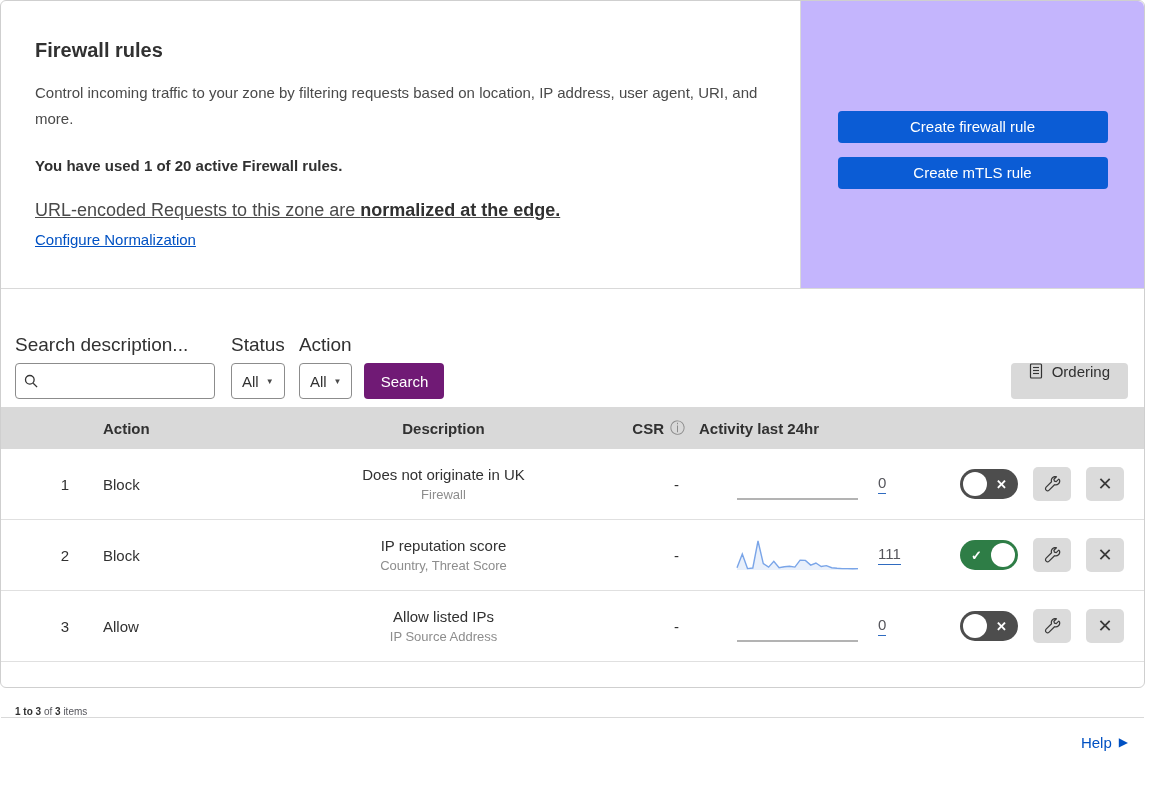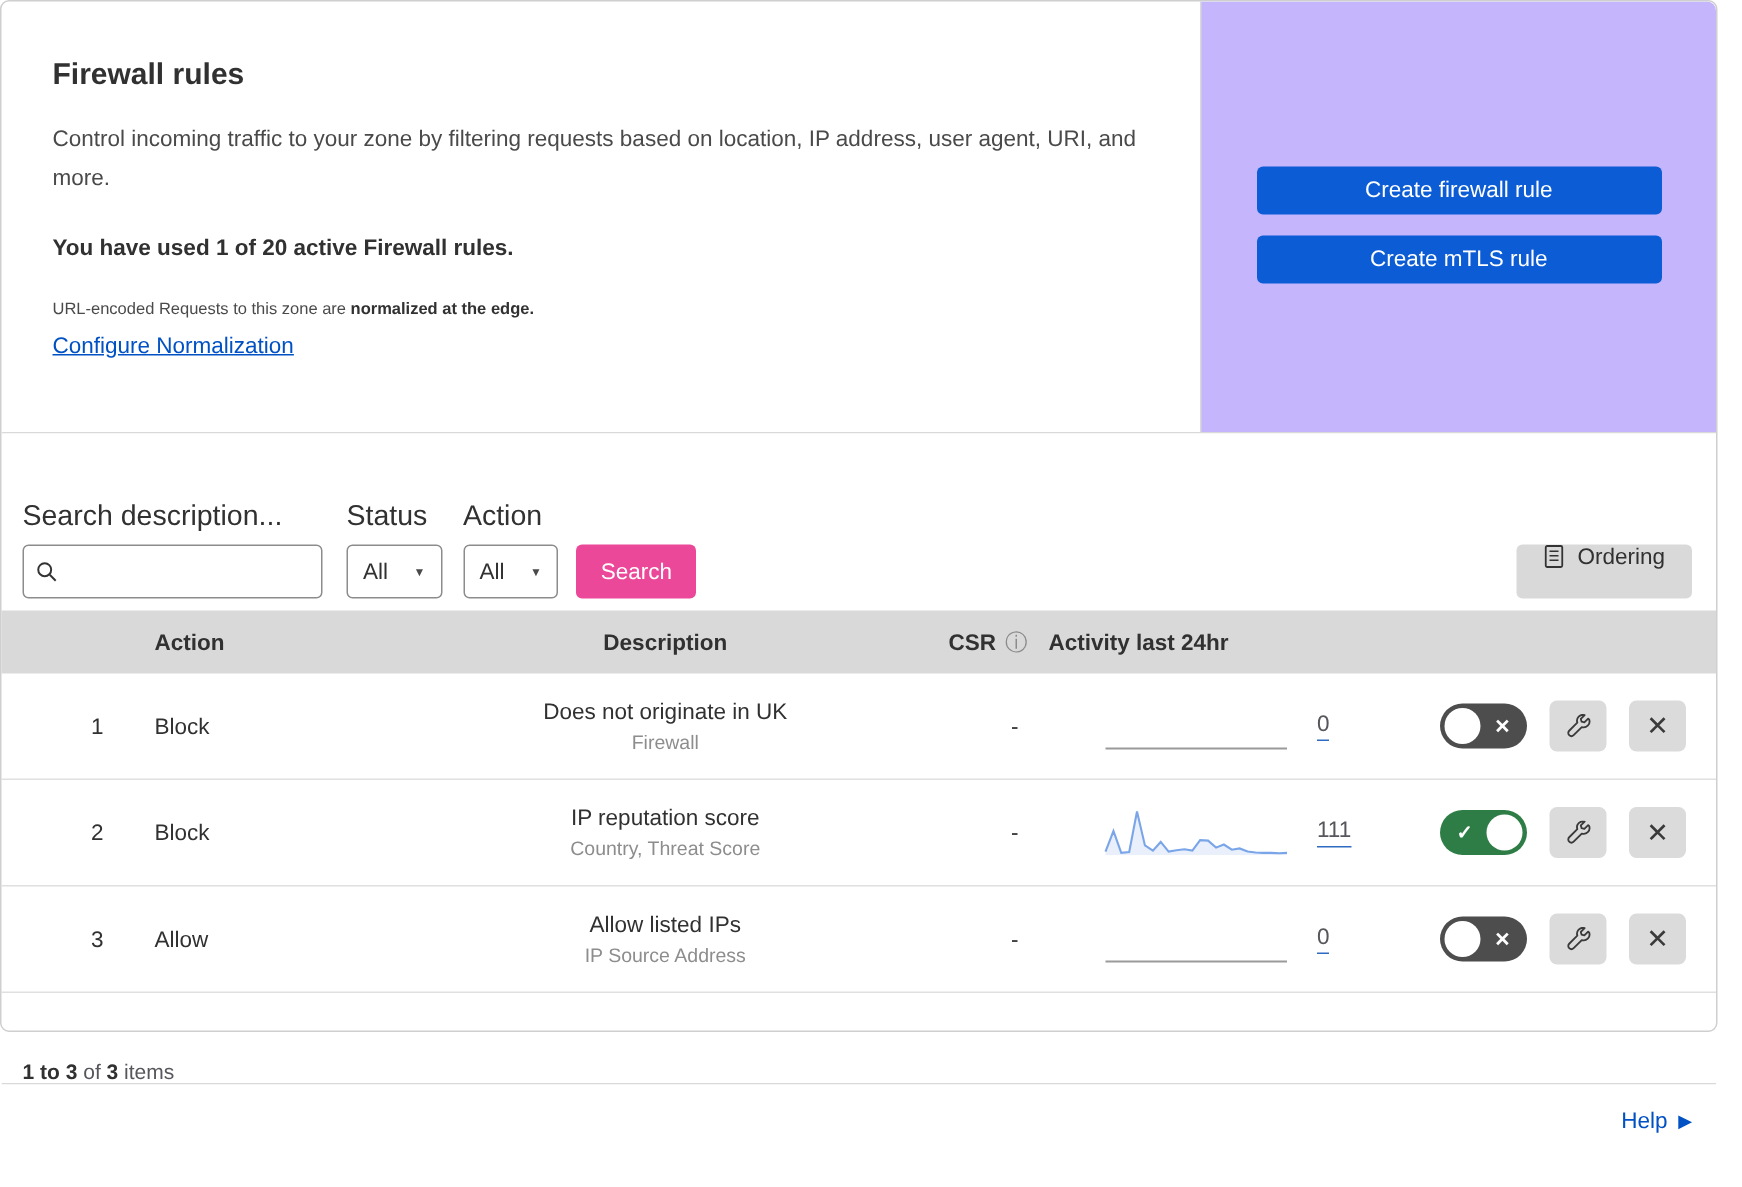--- a/index.html
+++ b/index.html
@@ -5,38 +5,38 @@
   html,body{margin:0;padding:0;background:#fff;width:1161px;height:791px;overflow:hidden;
     font-family:"Liberation Sans",sans-serif;color:#313131;}
   .card{margin:0;width:1145px;height:688px;box-sizing:border-box;border:1px solid #cfcfcf;
     border-radius:6px;display:flex;flex-direction:column;background:#fff;}
   
   .hero{display:flex;height:287px;border-bottom:1px solid #d9d9d9;border-radius:6px 6px 0 0;overflow:hidden;flex:none;}
   .hero-left{flex:1;padding:30px 40px 0 34px;}
   .hero-title{font-size:20px;font-weight:bold;margin:8px 0 18px;}
   .hero-desc{font-size:15px;color:#4a4a4a;line-height:1.75;max-width:740px;margin:0 0 24px;}
   .hero-usage{font-size:15px;font-weight:bold;color:#313131;margin:0 0 26px;}
-  .hero-norm{font-size:11px;color:#4a4a4a;margin:0 0 10px;}
+  .hero-norm{font-size:18px;color:#4a4a4a;margin:0 0 10px;text-decoration:underline;}
   .hero-norm b{color:#313131;}
   .hero-link{font-size:15px;color:#0051c3;text-decoration:underline;cursor:pointer;}
   .hero-right{width:344px;flex:none;background:#c4b5fd;border-left:1px solid #d9d9d9;
     display:flex;flex-direction:column;justify-content:center;align-items:center;gap:14px;padding-top:10px;box-sizing:border-box;}
   .btn-primary{width:270px;height:32px;background:#0b5cd5;color:#fff;font-size:15px;
     border:none;border-radius:4px;cursor:pointer;font-family:inherit;}
   
   .filters{display:flex;align-items:flex-end;padding:22px 16px 0 14px;height:110px;box-sizing:border-box;flex:none;}
   .fgroup{display:flex;flex-direction:column;}
   .flabel{font-size:19px;color:#313131;margin-bottom:7px;}
   .search-box{width:200px;height:36px;box-sizing:border-box;border:1px solid #8c8c8c;border-radius:4px;
     display:flex;align-items:center;padding:0 8px;background:#fff;}
   .search-box input{border:none;outline:none;flex:1;font-size:14px;font-family:inherit;margin-left:6px;min-width:0;}
   .select-box{height:36px;box-sizing:border-box;border:1px solid #8c8c8c;border-radius:4px;background:#fff;
-    display:flex;align-items:center;padding:0 10px;font-size:15px;cursor:pointer;gap:17px;}
+    display:flex;align-items:center;padding:0 10px;font-size:15px;cursor:pointer;gap:7px;}
   .caret{font-size:8px;color:#4a4a4a;}
-  .btn-search{height:36px;width:80px;background:#ec4899;color:#fff;font-size:15px;border:none;border-radius:4px;
+  .btn-search{height:36px;width:80px;background:#701a75;color:#fff;font-size:15px;border:none;border-radius:4px;
     margin-left:12px;cursor:pointer;font-family:inherit;}
   .btn-ordering{margin-left:auto;height:36px;padding:0 18px;background:#d9d9d9;color:#313131;font-size:15px;
     border:none;border-radius:4px;cursor:pointer;display:flex;gap:9px;font-family:inherit;}
   .ml16{margin-left:16px;} .ml14{margin-left:14px;}
   
   .thead,.trow{display:grid;grid-template-columns:88px 175px 1fr 90px 245px 200px;align-items:center;}
   .thead{background:#d9d9d9;height:42px;margin-top:8px;font-weight:bold;font-size:15px;flex:none;}
   .trow{height:70px;border-bottom:1px solid #e0e0e0;flex:none;}
   .c-num{text-align:right;padding-right:20px;font-size:15px;color:#313131;}
   .c-action{padding-left:14px;font-size:15px;}
@@ -58,21 +58,21 @@
   .toggle .knob{position:absolute;top:3px;width:24px;height:24px;border-radius:50%;background:#fff;}
   .toggle.off .knob{left:3px;}
   .toggle.on .knob{right:3px;}
   .toggle .mark{position:absolute;top:50%;transform:translateY(-50%);color:#fff;font-size:13px;font-weight:bold;}
   .toggle.off .mark{right:11px;}
   .toggle.on .mark{left:11px;}
   .icon-btn{width:38px;height:34px;background:#dbdbdb;border:none;border-radius:5px;cursor:pointer;
     display:flex;align-items:center;justify-content:center;color:#3a3a3a;}
   .x-glyph{font-size:18px;color:#3a3a3a;font-weight:normal;}
   
-  .items-footer{padding:44px 14px 0;font-size:14px;color:#56565c;}
+  .items-footer{padding:44px 14px 0;font-size:10px;color:#56565c;}
   .items-footer b{color:#313131;}
   .help-bar{margin-top:auto;border-top:1px solid #d9d9d9;height:48px;flex:none;display:flex;align-items:center;
     justify-content:flex-end;padding:0 16px;border-radius:0 0 6px 6px;}
   .help-link{color:#0051c3;font-size:15px;display:flex;align-items:center;gap:7px;cursor:pointer;text-decoration:none;}
   .help-arrow{font-size:12px;}
 </style>
 </head>
 <body>
 
 <div class="card">

